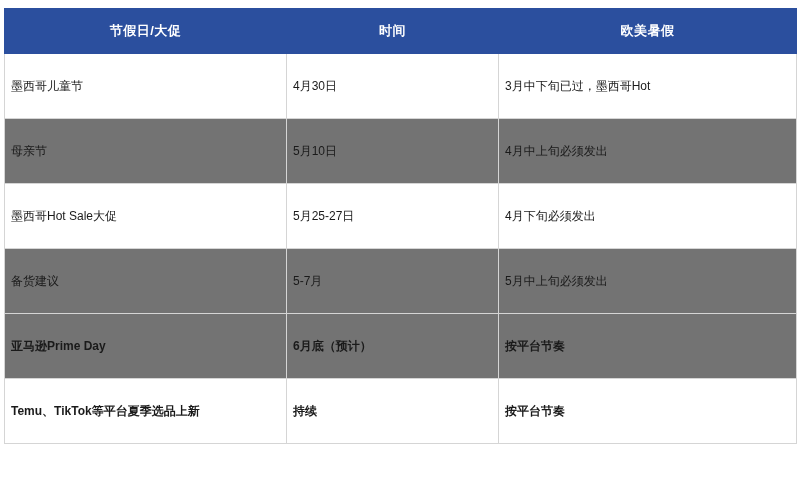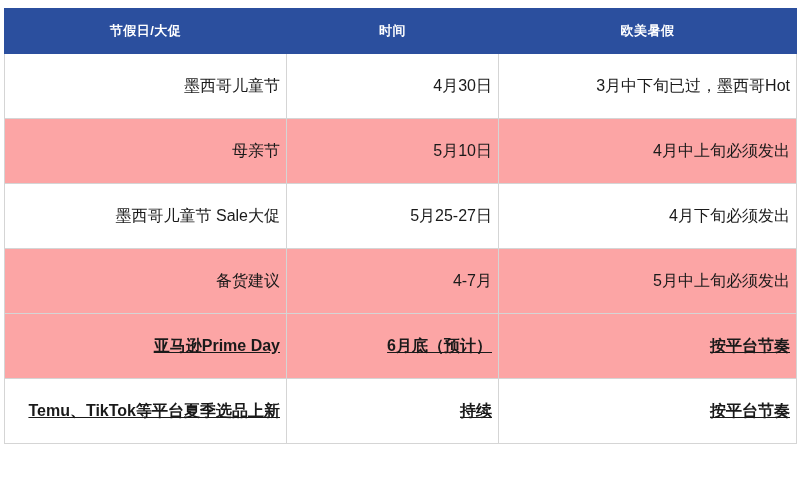--- a/index.html
+++ b/index.html
@@ -35,38 +35,37 @@
     font-size: 13px;
     font-weight: bold;
     height: 42px;
     text-align: center;
     vertical-align: middle;
     border: 1px solid #2b4f9e;
     letter-spacing: 0.5px;
   }
   tbody td {
     height: 60px;
-    text-align: right;
+    text-align: left;
     vertical-align: middle;
-    font-size: 16px;
+    font-size: 12px;
     color: #1a1a1a;
     border: 1px solid #d5d5d5;
     padding: 2px 6px;
     line-height: 1.35;
     word-break: break-word;
   }
   tbody tr.alt td {
-    background: #fca5a5;
+    background: #737373;
   }
   tbody tr.plain td {
     background: #ffffff;
   }
   tbody tr.bold-row td {
     font-weight: bold;
-    text-decoration: underline;
   }
 </style>
 </head>
 <body>
 
 <div class="table-wrap">
   <table class="schedule">
     <colgroup>
       <col class="c0">
       <col class="c1">
@@ -84,27 +83,27 @@
         <td>墨西哥儿童节</td>
         <td>4月30日</td>
         <td>3月中下旬已过，墨西哥Hot</td>
       </tr>
       <tr class="alt">
         <td>母亲节</td>
         <td>5月10日</td>
         <td>4月中上旬必须发出</td>
       </tr>
       <tr class="plain">
-        <td>墨西哥儿童节 Sale大促</td>
+        <td>墨西哥Hot Sale大促</td>
         <td>5月25-27日</td>
         <td>4月下旬必须发出</td>
       </tr>
       <tr class="alt">
         <td>备货建议</td>
-        <td>4-7月</td>
+        <td>5-7月</td>
         <td>5月中上旬必须发出</td>
       </tr>
       <tr class="alt bold-row">
         <td>亚马逊Prime Day</td>
         <td>6月底（预计）</td>
         <td>按平台节奏</td>
       </tr>
       <tr class="plain bold-row">
         <td>Temu、TikTok等平台夏季选品上新</td>
         <td>持续</td>

